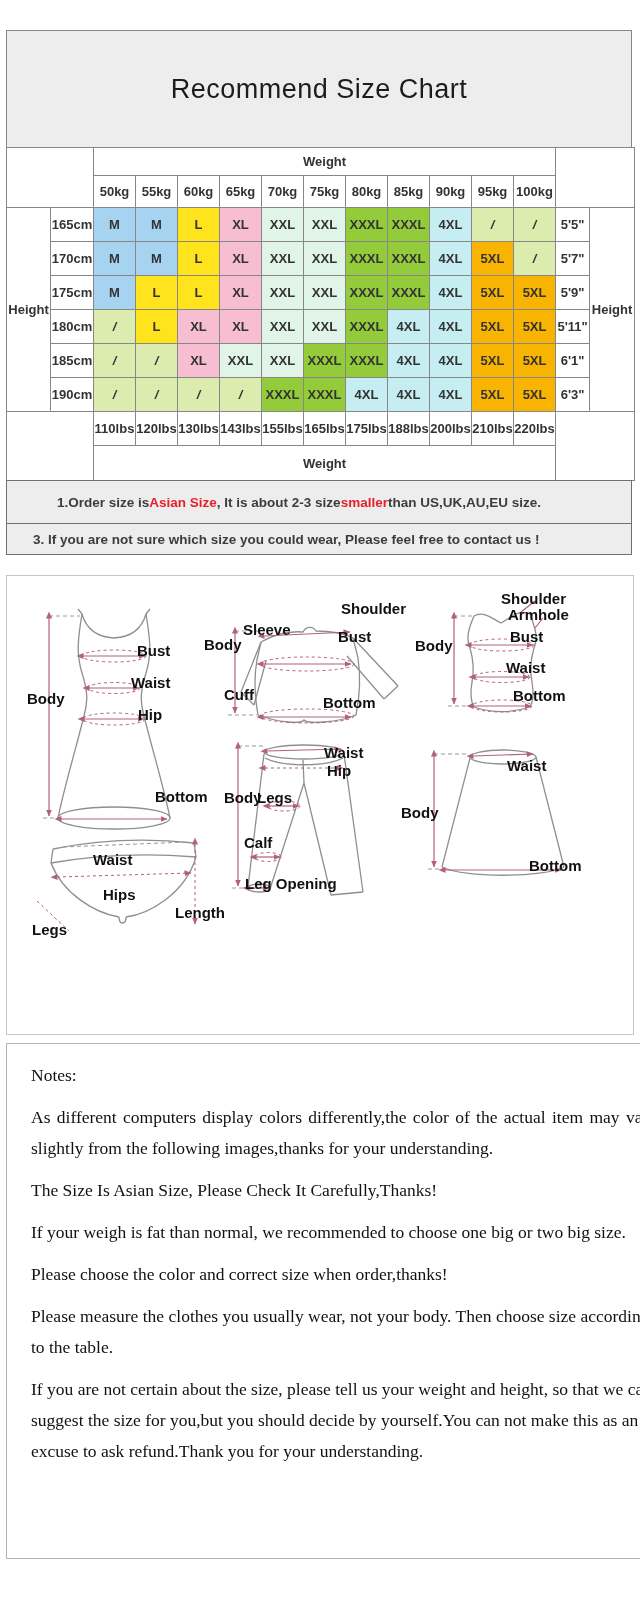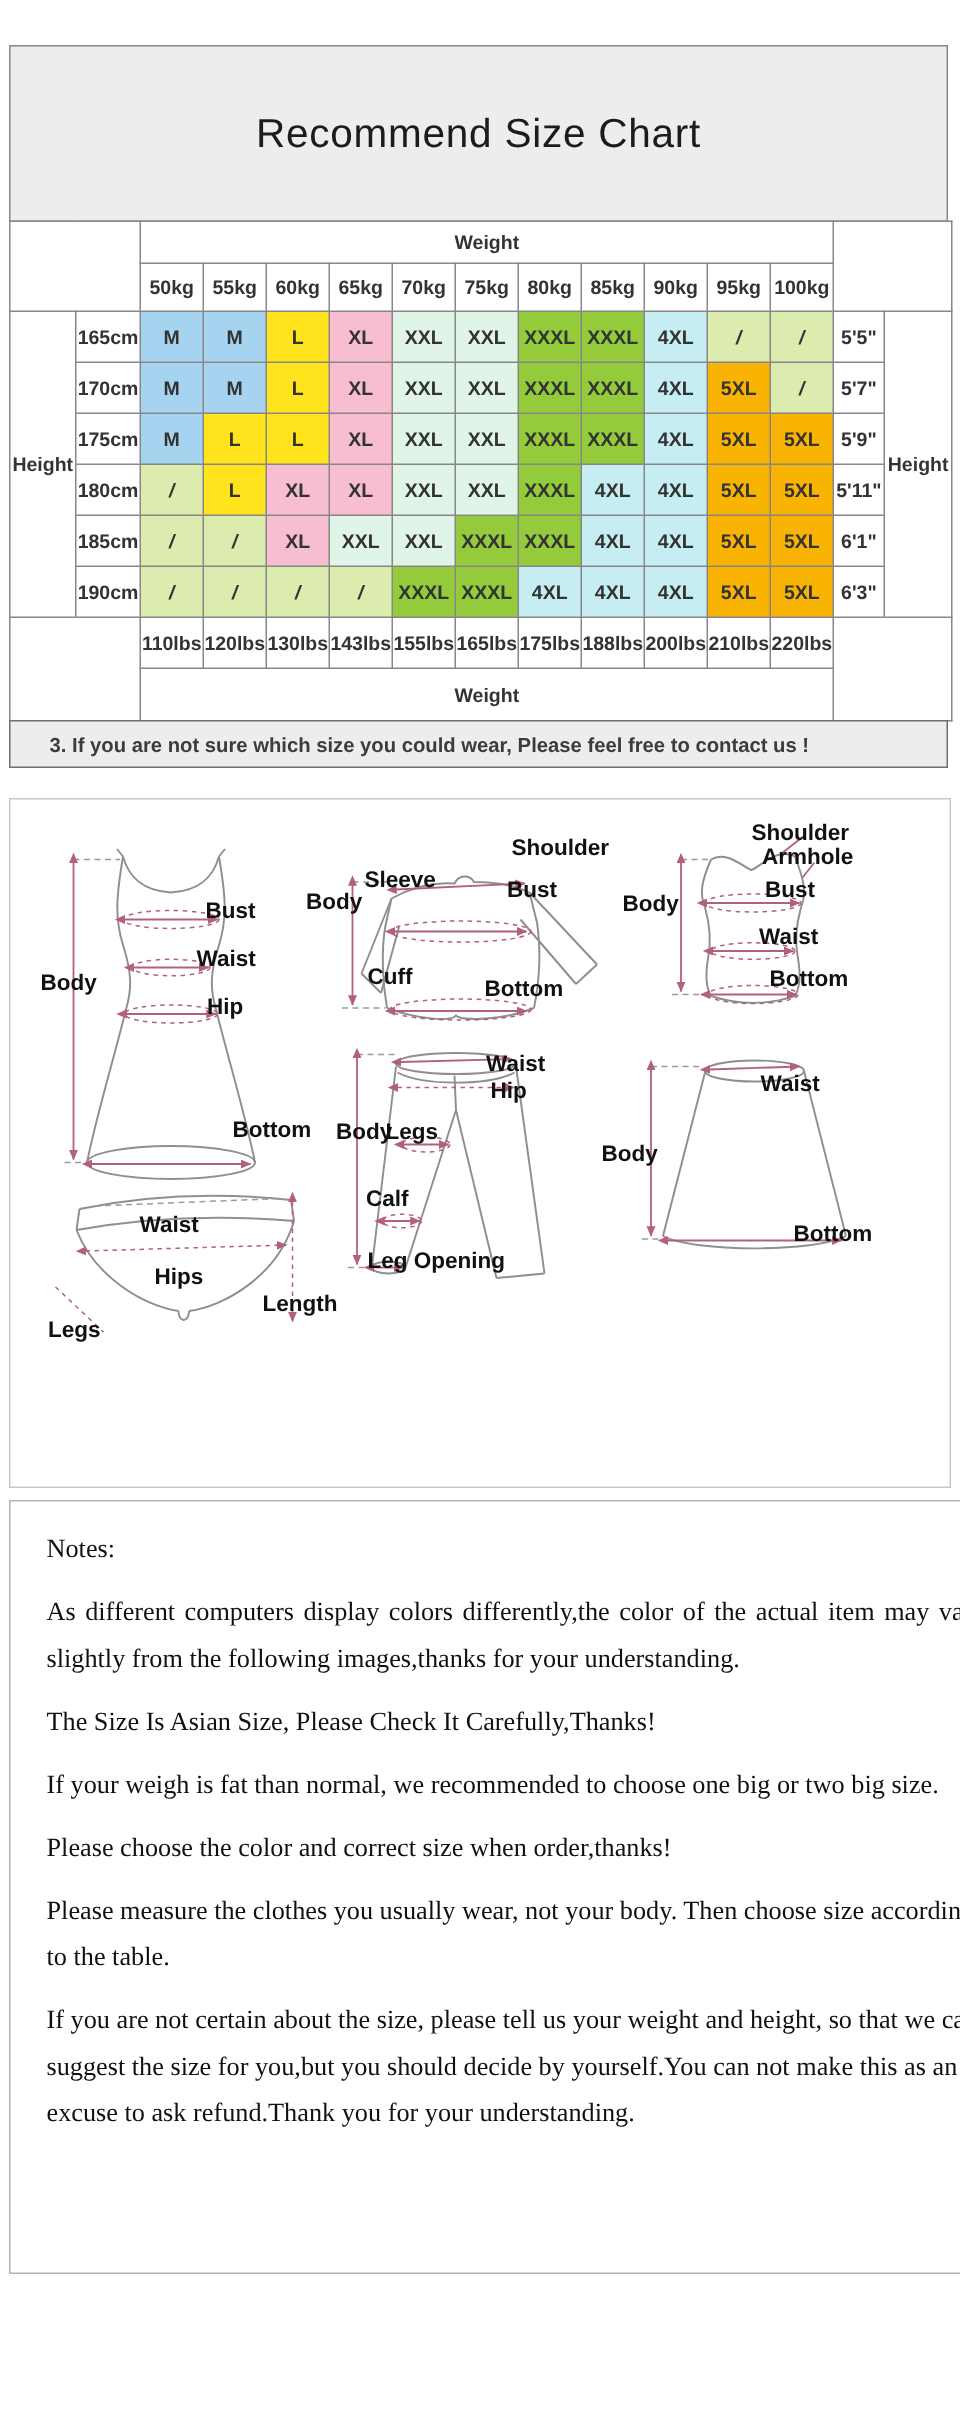--- a/index.html
+++ b/index.html
@@ -188,20 +188,27 @@
           <td>210lbs</td>
           <td>220lbs</td>
           <td colspan="2" rowspan="2"></td>
         </tr>
         <tr class="r-wb">
           <td colspan="11" class="wlab">Weight</td>
         </tr>
       </tbody>
   </table>
   <div id="table-notes">
+      <div class="note-row n1">
+        <span>1.Order size is </span>
+        <span class="red">Asian Size</span>
+        <span>, It is about 2-3 size </span>
+        <span class="red">smaller</span>
+        <span> than US,UK,AU,EU size.</span>
+      </div>
       <div class="note-row n3">
         <span>3. If you are not sure which size you could wear, Please feel free to contact us !</span>
       </div>
     </div>
 </div>
 
 <div id="diagram-box" class="panel">
   <svg width="626" height="458" viewBox="0 0 626 458">
     <defs>
       <marker id="ah" markerWidth="9" markerHeight="8" refX="6.5" refY="3" orient="auto" markerUnits="userSpaceOnUse">
@@ -299,21 +306,21 @@
   <div id="diagram-labels">
       <div class="dlabel" style="left: 130px; top: 66px;">Bust</div>
       <div class="dlabel" style="left: 124px; top: 98px;">Waist</div>
       <div class="dlabel" style="left: 131px; top: 130px;">Hip</div>
       <div class="dlabel" style="left: 20px; top: 114px;">Body</div>
       <div class="dlabel" style="left: 148px; top: 212px;">Bottom</div>
       <div class="dlabel" style="left: 334px; top: 24px;">Shoulder</div>
       <div class="dlabel" style="left: 236px; top: 45px; text-align: center;">Sleeve</div>
       <div class="dlabel" style="left: 197px; top: 60px;">Body</div>
       <div class="dlabel" style="left: 331px; top: 52px;">Bust</div>
-      <div class="dlabel" style="left: 238px; top: 110px;">Cuff</div>
+      <div class="dlabel" style="left: 217px; top: 110px;">Cuff</div>
       <div class="dlabel" style="left: 316px; top: 118px;">Bottom</div>
       <div class="dlabel" style="left: 494px; top: 14px;">Shoulder</div>
       <div class="dlabel" style="left: 501px; top: 30px;">Armhole</div>
       <div class="dlabel" style="left: 503px; top: 52px;">Bust</div>
       <div class="dlabel" style="left: 408px; top: 61px;">Body</div>
       <div class="dlabel" style="left: 499px; top: 83px;">Waist</div>
       <div class="dlabel" style="left: 506px; top: 111px;">Bottom</div>
       <div class="dlabel" style="left: 317px; top: 168px;">Waist</div>
       <div class="dlabel" style="left: 320px; top: 186px;">Hip</div>
       <div class="dlabel" style="left: 217px; top: 213px;">Body</div>

